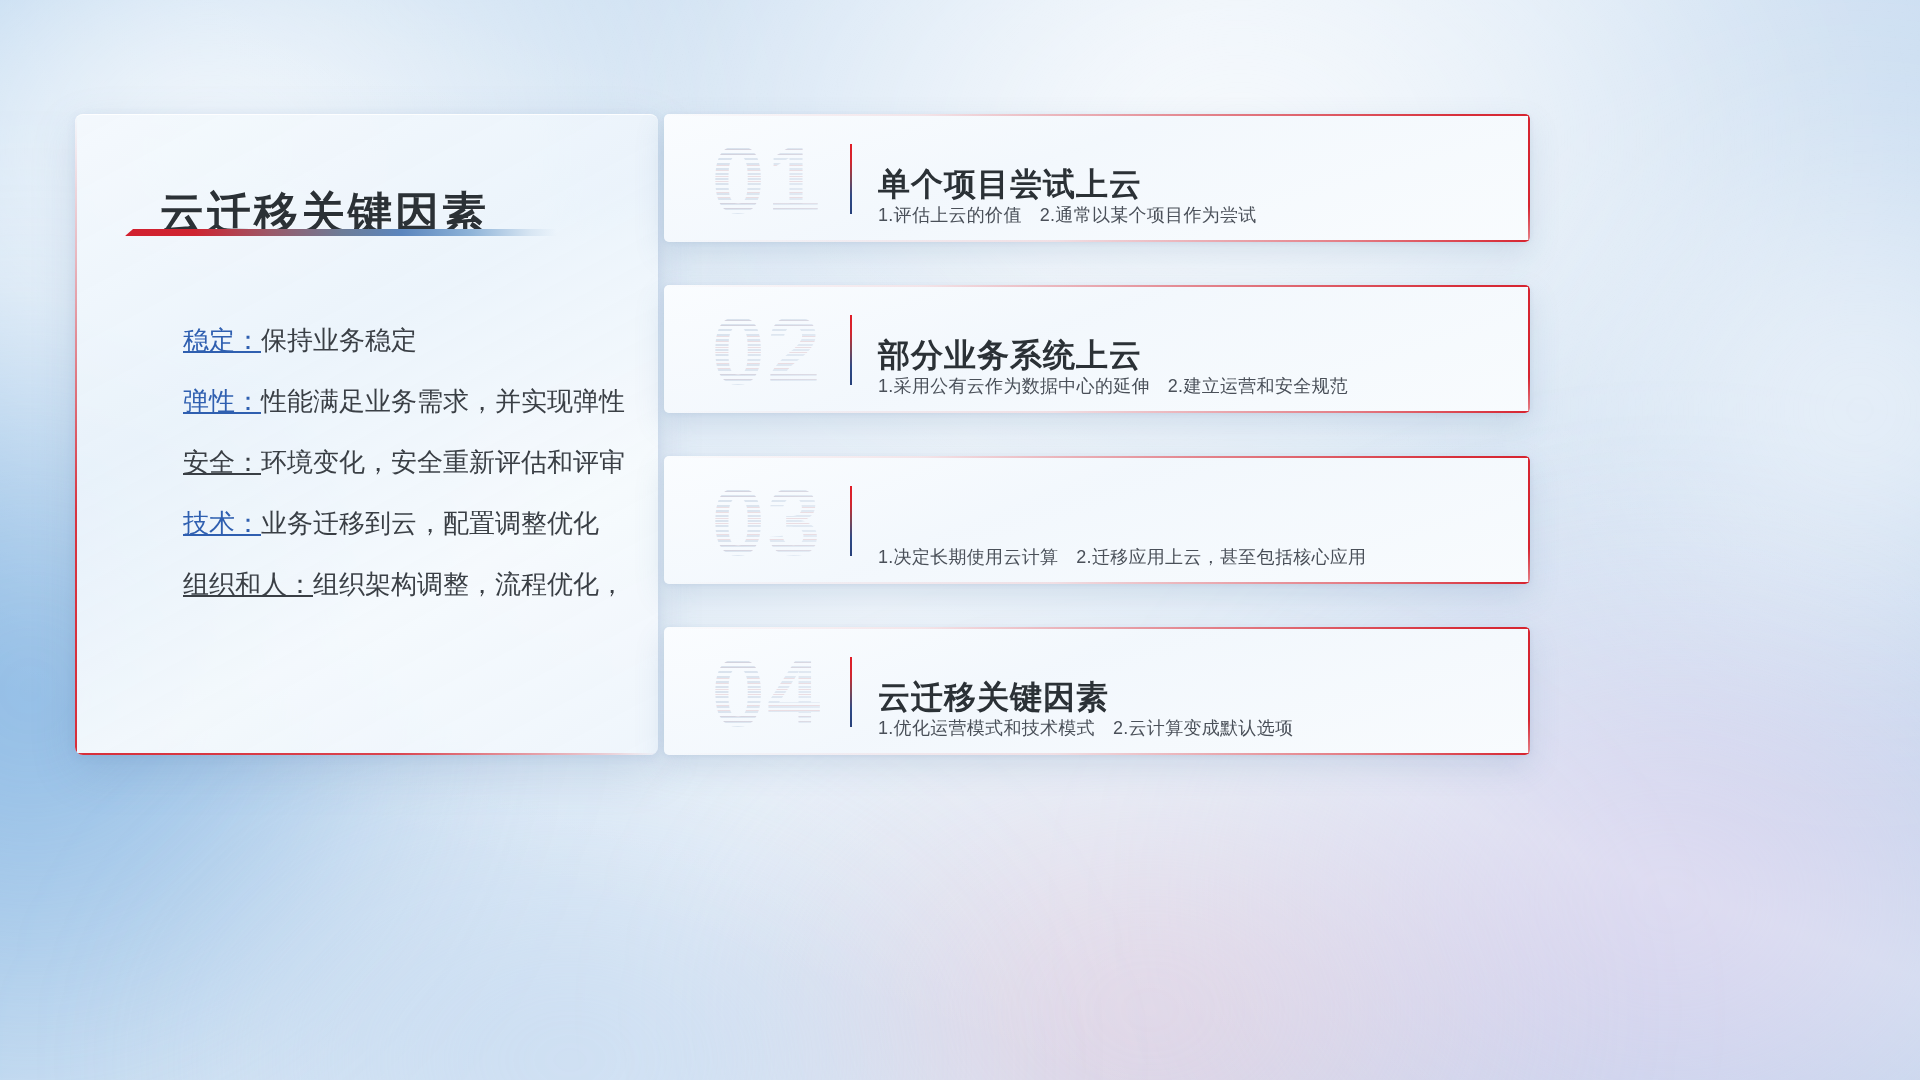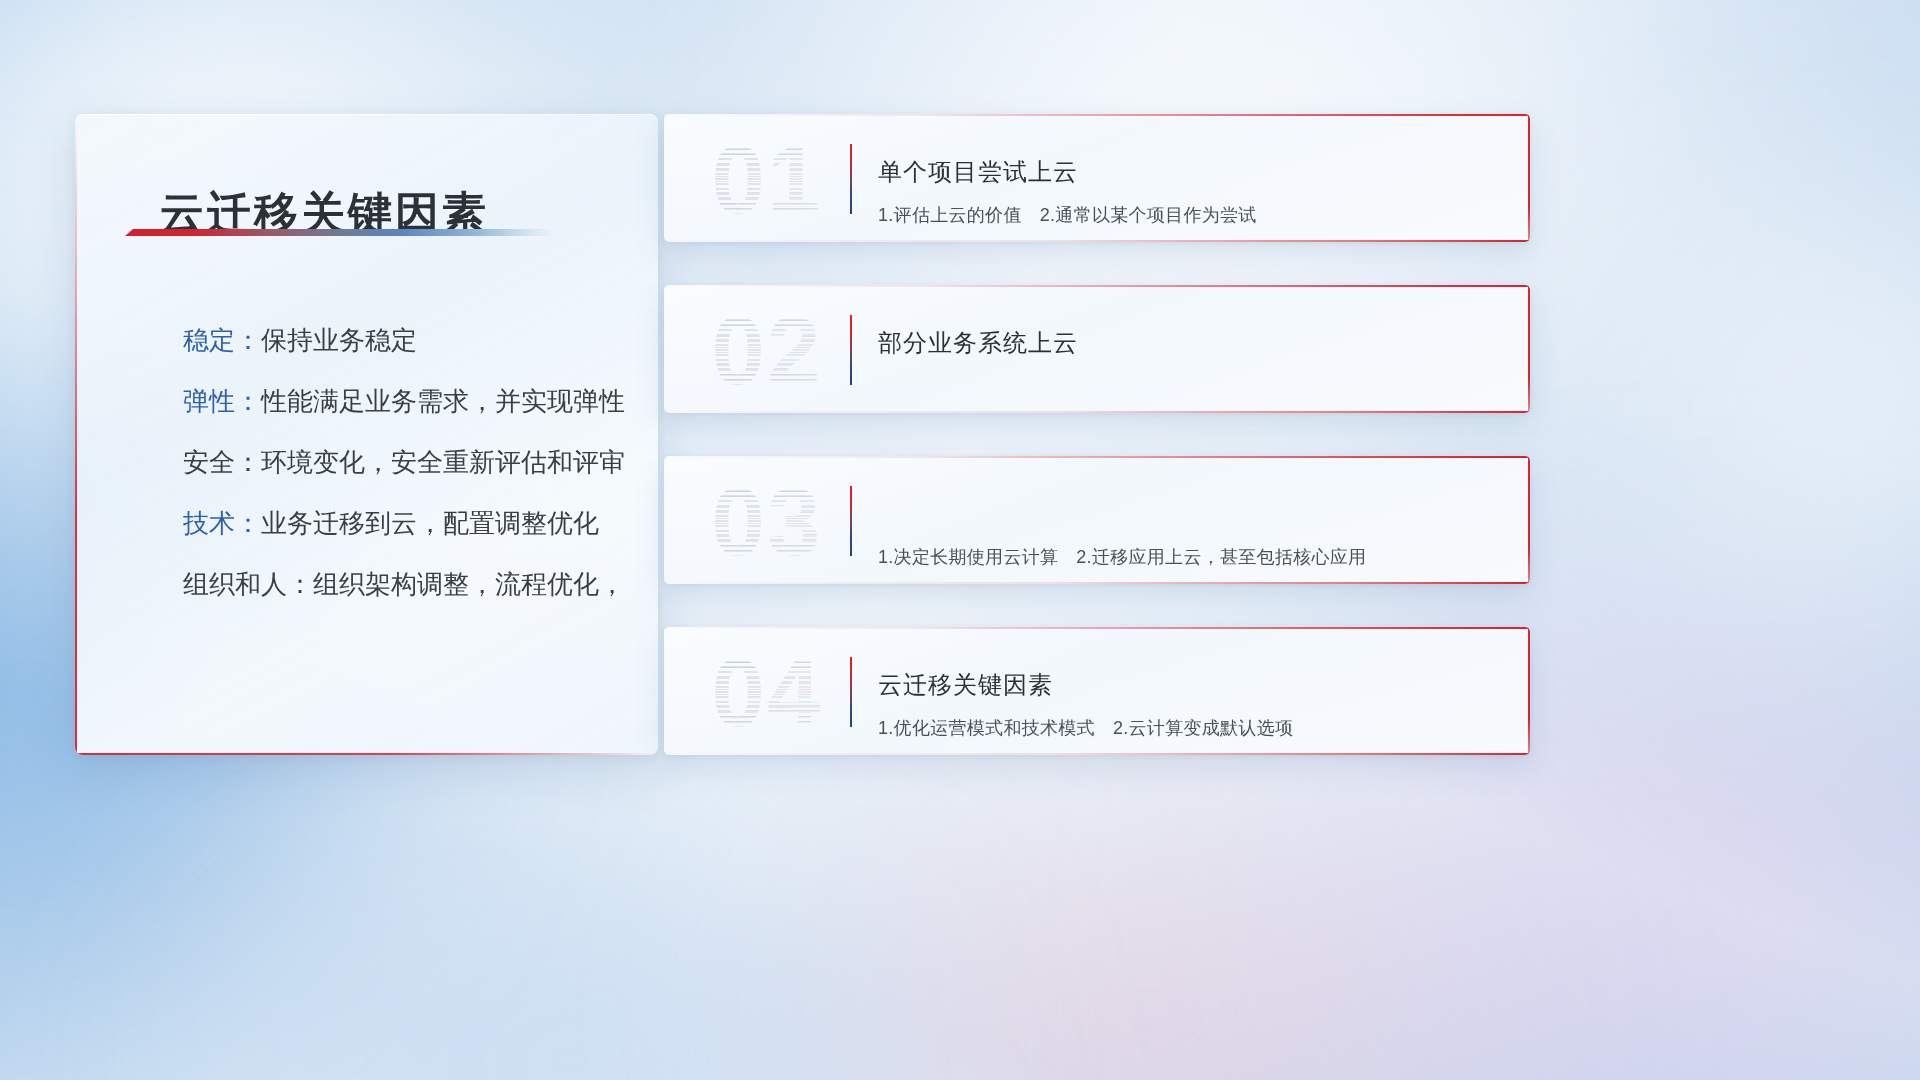--- a/index.html
+++ b/index.html
@@ -54,21 +54,21 @@
     position:absolute;left:50px;top:114px;width:432px;height:7px;
     background:linear-gradient(90deg,#d2202f 0%,#cf2431 16%,#9a5a6a 34%,#6d7c97 50%,#5b86be 64%,#8eb3d8 80%,#d8e6f3 94%,rgba(216,230,243,0) 100%);
     clip-path:polygon(8px 0,100% 0,100% 100%,0 100%);
     border-radius:1px;
   }
   #factor-list{position:absolute;left:28px;top:195px;right:20px;}
   .factor-row{
     font-size:26px;line-height:61px;color:#3a3f45;white-space:nowrap;
     padding-left:80px;
   }
-  .factor-row .lbl{font-weight:500;}
+  .factor-row .lbl{font-weight:500;text-decoration:underline;}
   .lbl.accent{color:#2f5fb0;}
   .lbl.plain{color:#3a3f45;}
   .factor-row .val{color:#3a3f45;}
   .factor-row.cont{padding-left:80px;}
 
   
   #cards{position:absolute;left:664px;top:114px;width:866px;}
   .card{
     position:relative;height:128px;margin-bottom:43px;border-radius:5px;
     background:linear-gradient(160deg,rgba(251,253,255,.97) 0%,rgba(243,248,253,.94) 42%,rgba(249,252,254,.97) 100%);
@@ -103,21 +103,21 @@
     color:rgba(198,124,130,.22);letter-spacing:2px;
     -webkit-mask-image:repeating-linear-gradient(180deg,rgba(0,0,0,0) 0px,rgba(0,0,0,0) 4.6px,#000 4.6px,#000 5.4px);
     mask-image:repeating-linear-gradient(180deg,rgba(0,0,0,0) 0px,rgba(0,0,0,0) 4.6px,#000 4.6px,#000 5.4px);
   }
   .card-divider{
     position:absolute;left:186px;top:30px;width:2px;height:70px;
     background:linear-gradient(180deg,#e01e28 0%,#d3262f 26%,#7a4556 50%,#2f4a86 74%,#27407a 100%);
   }
   .card-title{
     position:absolute;left:214px;top:22px;
-    font-size:24px;font-weight:normal;color:#2b3136;letter-spacing:1px;
+    font-size:32px;font-weight:bold;color:#2b3136;letter-spacing:1px;
   }
   .card-sub{
     position:absolute;left:214px;top:71px;
     font-size:18px;color:#4a5059;letter-spacing:.3px;white-space:nowrap;
   }
   .card-sub .gap{display:inline-block;width:18px;}
 </style>
 </head>
 <body>
 
@@ -152,20 +152,21 @@
       <div class="card-divider"></div>
       <h2 class="card-title">单个项目尝试上云</h2>
       <p class="card-sub"><span>1.评估上云的价值</span><span class="gap"></span><span>2.通常以某个项目作为尝试</span></p>
       <div class="card-bottom"></div>
     </article>
     <article class="card">
       <div class="card-num-shadow">02</div>
       <div class="card-num">02</div>
       <div class="card-divider"></div>
       <h2 class="card-title">部分业务系统上云</h2>
+      <p class="card-sub"><span>1.采用公有云作为数据中心的延伸</span><span class="gap"></span><span>2.建立运营和安全规范</span></p>
       <div class="card-bottom"></div>
     </article>
     <article class="card">
       <div class="card-num-shadow">03</div>
       <div class="card-num">03</div>
       <div class="card-divider"></div>
       <p class="card-sub"><span>1.决定长期使用云计算</span><span class="gap"></span><span>2.迁移应用上云，甚至包括核心应用</span></p>
       <div class="card-bottom"></div>
     </article>
     <article class="card">

